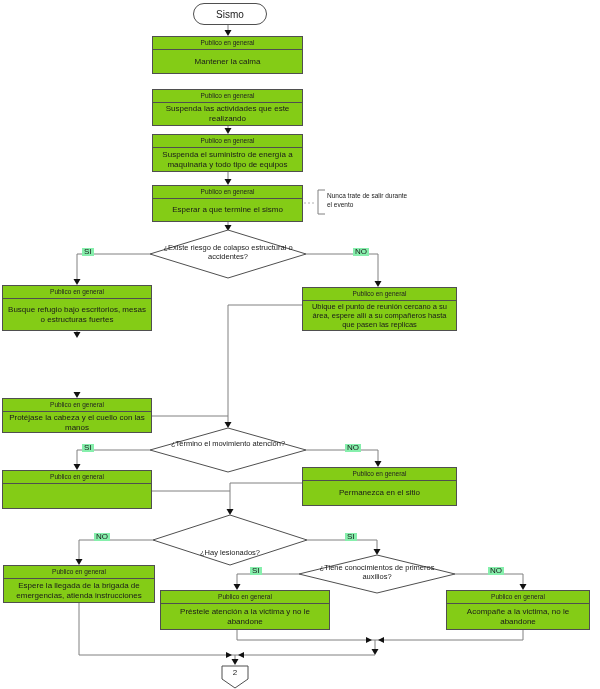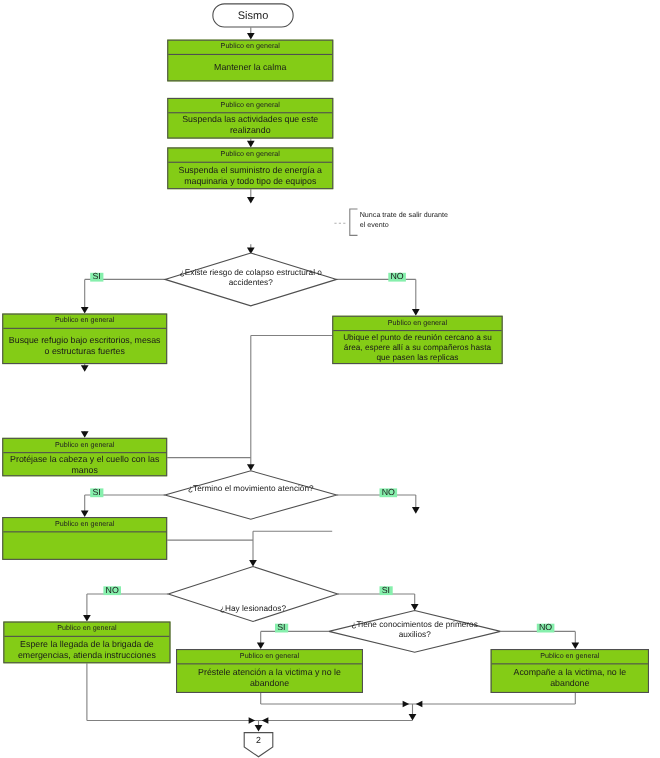--- a/index.html
+++ b/index.html
@@ -131,20 +131,24 @@
   <div class="pbox" style="left:152px;top:89px;width:151px;height:37px">
     <div class="pbox-h">Publico en general</div>
     <div class="pbox-b">Suspenda las actividades que este realizando</div>
   </div>
 
   <div class="pbox" style="left:152px;top:134px;width:151px;height:38px">
     <div class="pbox-h">Publico en general</div>
     <div class="pbox-b">Suspenda el suministro de energía a maquinaria y todo tipo de equipos</div>
   </div>
 
+  <div class="pbox" style="left:152px;top:185px;width:151px;height:37px">
+    <div class="pbox-h">Publico en general</div>
+    <div class="pbox-b">Esperar a que termine el sismo</div>
+  </div>
 
   <div class="note-text">Nunca trate de salir durante el evento</div>
 
   <div class="dtext" style="left:158px;top:243px;width:140px">¿Existe riesgo de colapso estructural o accidentes?</div>
   <div class="branch" style="left:82px;top:248px">SI</div>
   <div class="branch" style="left:353px;top:248px">NO</div>
 
   <div class="pbox" style="left:2px;top:285px;width:150px;height:46px">
     <div class="pbox-h">Publico en general</div>
     <div class="pbox-b">Busque refugio bajo escritorios, mesas o estructuras fuertes</div>
@@ -162,20 +166,24 @@
   </div>
 
   <div class="dtext" style="left:168px;top:439px;width:120px">¿Termino el movimiento atención?</div>
   <div class="branch" style="left:82px;top:444px">SI</div>
   <div class="branch" style="left:345px;top:444px">NO</div>
 
   <div class="pbox" style="left:2px;top:470px;width:150px;height:39px">
     <div class="pbox-h">Publico en general</div>
   </div>
 
+  <div class="pbox" style="left:302px;top:467px;width:155px;height:39px">
+    <div class="pbox-h">Publico en general</div>
+    <div class="pbox-b">Permanezca en el sitio</div>
+  </div>
 
   <div class="dtext" style="left:170px;top:548px;width:120px">¿Hay lesionados?</div>
   <div class="branch" style="left:94px;top:533px">NO</div>
   <div class="branch" style="left:345px;top:533px">SI</div>
 
   <div class="pbox" style="left:3px;top:565px;width:152px;height:38px">
     <div class="pbox-h">Publico en general</div>
     <div class="pbox-b">Espere la llegada de la brigada de emergencias, atienda instrucciones</div>
   </div>
 

